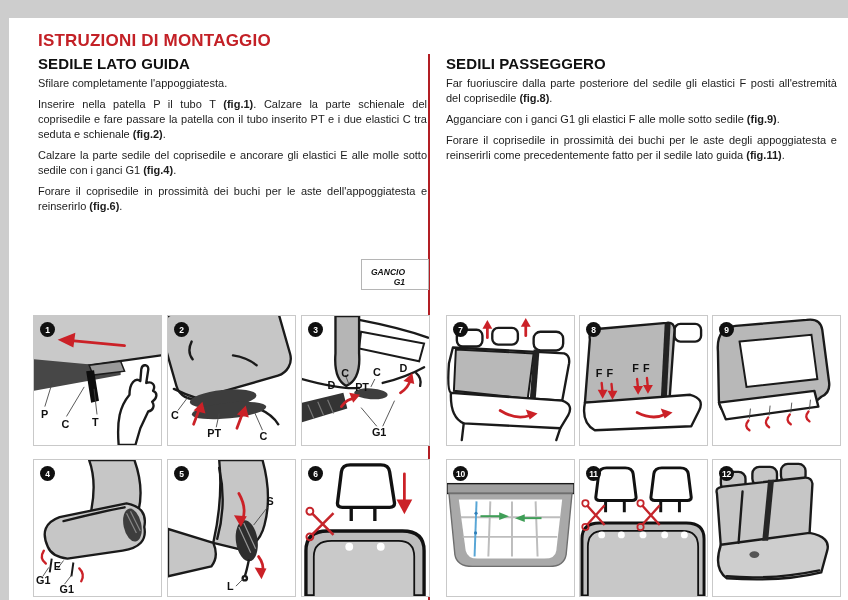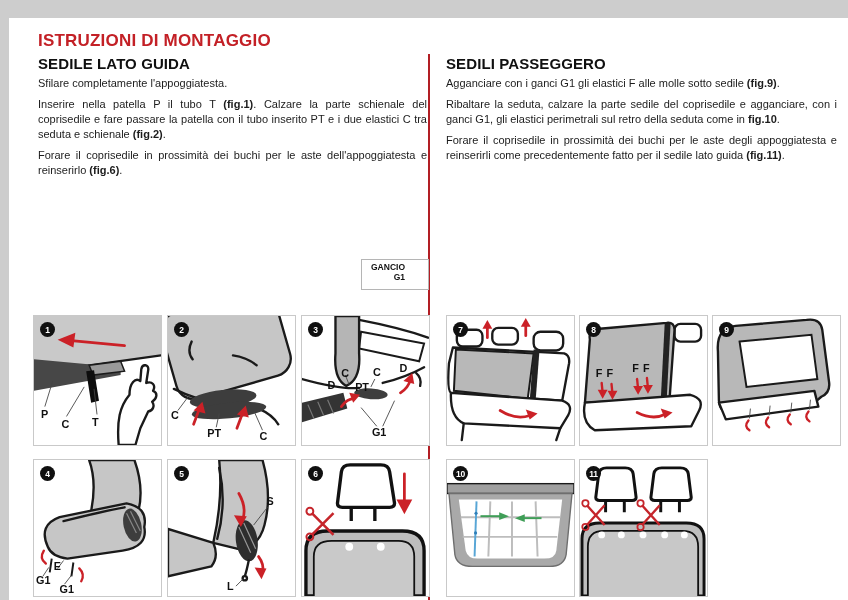--- a/index.html
+++ b/index.html
@@ -14,21 +14,21 @@
   #heading-left{left:29px;top:37px;}
   #heading-right{left:437px;top:37px;}
   .textcol{position:absolute;font-size:11px;line-height:15px;color:#1c1c1c;text-align:justify;}
   #text-left{left:29px;top:58px;width:389px;}
   #text-right{left:437px;top:58px;width:391px;}
   .textcol p{margin:0 0 6px 0;}
   .divider{position:absolute;left:419px;top:36px;width:2px;height:546px;background:#b21e24;}
   .hookbox{
     position:absolute;left:352px;top:241px;width:68px;height:31px;
     border:1px solid #b5b5b5;box-sizing:border-box;
-    display:flex;align-items:flex-start;justify-content:flex-end;gap:4px;padding:2px 19px;
+    display:flex;align-items:flex-end;justify-content:flex-end;gap:4px;padding:2px 19px;font-style:italic;
   }
   .hookbox .txt{text-align:right;font-size:8.5px;font-weight:bold;line-height:10px;color:#111;}
   .figbox{position:absolute;width:129px;background:#fff;border:1px solid #c9c9c9;box-sizing:border-box;}
   .row1{top:297px;height:131px;}
   .row2{top:441px;height:138px;}
   .figbox svg{position:absolute;left:0;top:0;width:100%;height:100%;}
   .badge{
     position:absolute;left:6px;top:6px;width:15px;height:15px;z-index:2;
     background:#101010;color:#fff;border-radius:50%;
     font-size:8.5px;font-weight:bold;letter-spacing:-.3px;
@@ -52,26 +52,27 @@
 
 <div class="page">
 
   <div class="title">ISTRUZIONI DI MONTAGGIO</div>
   <div class="heading" id="heading-right">SEDILI PASSEGGERO</div>
   <div class="heading" id="heading-left">SEDILE LATO GUIDA</div>
 
   <div class="textcol" id="text-left">
     <p>Sfilare completamente l'appoggiatesta.</p>
     <p>Inserire nella patella P il tubo T <b>(fig.1)</b>. Calzare la parte schienale del coprisedile e fare passare la patella con il tubo inserito PT e i due elastici C tra seduta e schienale <b>(fig.2)</b>.</p>
+    <p>Calzare la parte sedile del coprisedile e ancorare gli elastici E alle molle sotto sedile con i ganci G1 <b>(fig.4)</b>.</p>
     <p>Forare il coprisedile in prossimità dei buchi per le aste dell'appoggiatesta e reinserirlo <b>(fig.6)</b>.</p>
   </div>
 
   <div class="textcol" id="text-right">
+    <p>Far fuoriuscire dalla parte posteriore del sedile gli elastici F posti all'estremità del coprisedile <b>(fig.8)</b>.</p>
     <p>Agganciare con i ganci G1 gli elastici F alle molle sotto sedile <b>(fig.9)</b>.</p>
-    <p>Ribaltare la seduta, calzare la parte sedile del coprisedile e agganciare, con i ganci G1, gli elastici perimetrali sul retro della seduta come in <b>fig.10</b>.</p>
     <p>Forare il coprisedile in prossimità dei buchi per le aste degli appoggiatesta e reinserirli come precedentemente fatto per il sedile lato guida <b>(fig.11)</b>.</p>
   </div>
 
   <div class="divider"></div>
 
   <div class="hookbox">
     <div class="txt">
       <span>GANCIO</span><br>
       <span>G1</span>
     </div>
@@ -297,14 +298,27 @@
         <circle cx="5.5" cy="68" r="3.2" fill="none" stroke="#c5252b" stroke-width="1.8"></circle>
       </g>
       <g>
         <path stroke="#c5252b" stroke-width="2.4" fill="none" d="M63,46 L81,66 M63,66 L81,46"></path>
         <circle cx="61.5" cy="44" r="3.2" fill="none" stroke="#c5252b" stroke-width="1.8"></circle>
         <circle cx="61.5" cy="68" r="3.2" fill="none" stroke="#c5252b" stroke-width="1.8"></circle>
       </g>
     </svg>
   </div>
 
+  <div class="figbox row2" style="left:703px">
+    <span class="badge">12</span>
+    <svg viewBox="0 0 129 138" preserveAspectRatio="none">
+      <rect x="8" y="12" width="25" height="19" rx="7" class="gf"></rect>
+      <rect x="40" y="7" width="25" height="19" rx="7" class="gf"></rect>
+      <rect x="69" y="4" width="25" height="19" rx="7" class="gf"></rect>
+      <path class="gf" d="M4,34 Q2,28 10,27 L92,18 Q100,17 101,24 L98,76 L8,88 Z"></path>
+      <path fill="#cecece" stroke="#1a1a1a" stroke-width="2.4" d="M8,86 L98,74 Q120,78 116,92 L110,114 Q70,124 14,120 Q0,110 8,86 Z"></path>
+      <polygon points="56,20 62,20 56,82 50,82" fill="#262626"></polygon>
+      <ellipse cx="42" cy="96" rx="5" ry="3.5" fill="#555"></ellipse>
+      <path class="o" stroke-width="1.4" d="M14,118 Q60,122 108,112 M30,32 L26,84"></path>
+    </svg>
+  </div>
 
 </div>
 
 </body></html>

